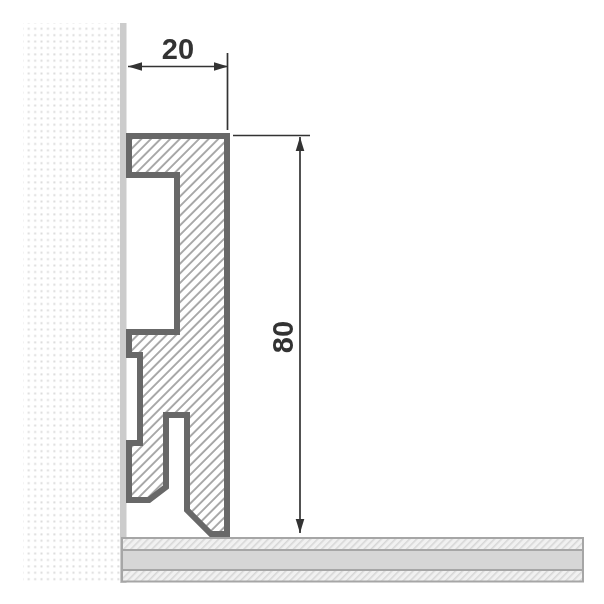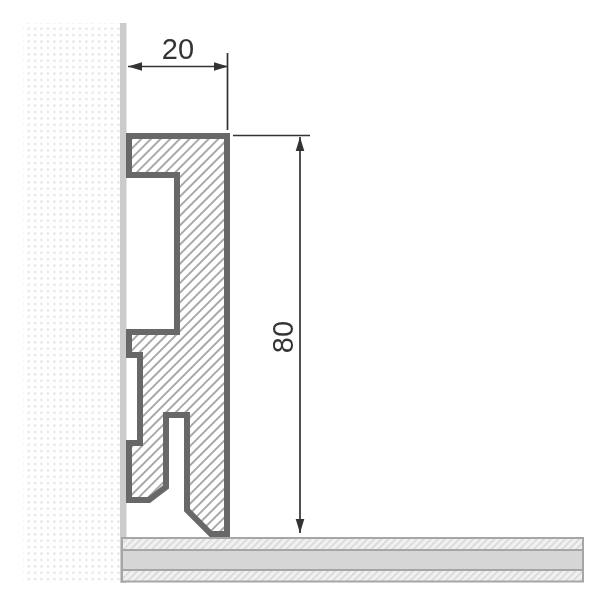--- a/index.html
+++ b/index.html
@@ -8,20 +8,21 @@
     width: 604px;
     height: 604px;
     background: #ffffff;
     overflow: hidden;
     font-family: "Liberation Sans", sans-serif;
   }
   .canvas-wrap {
     position: relative;
     width: 568px;
     height: 604px;
+    font-weight: bold;
   }
   svg { display: block; }
   text {
     font-family: "Liberation Sans", sans-serif;
     fill: var(--dimension_color, #333333);
   }
 </style>
 </head>
 <body>
 

